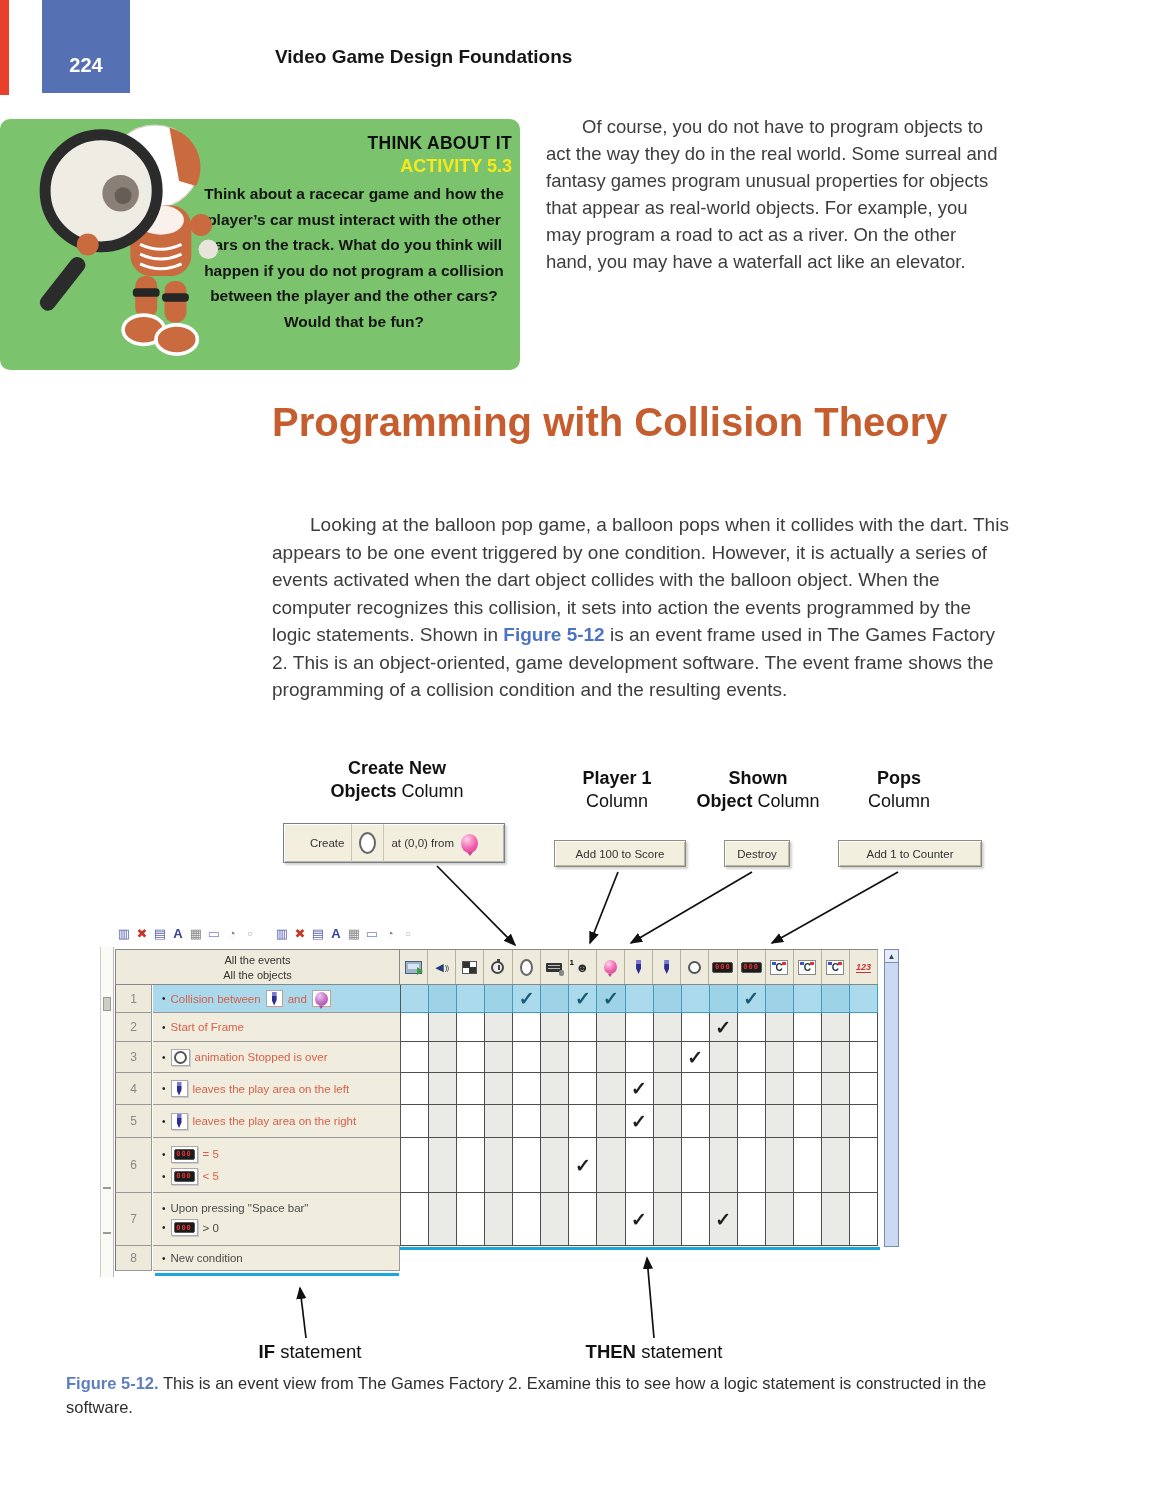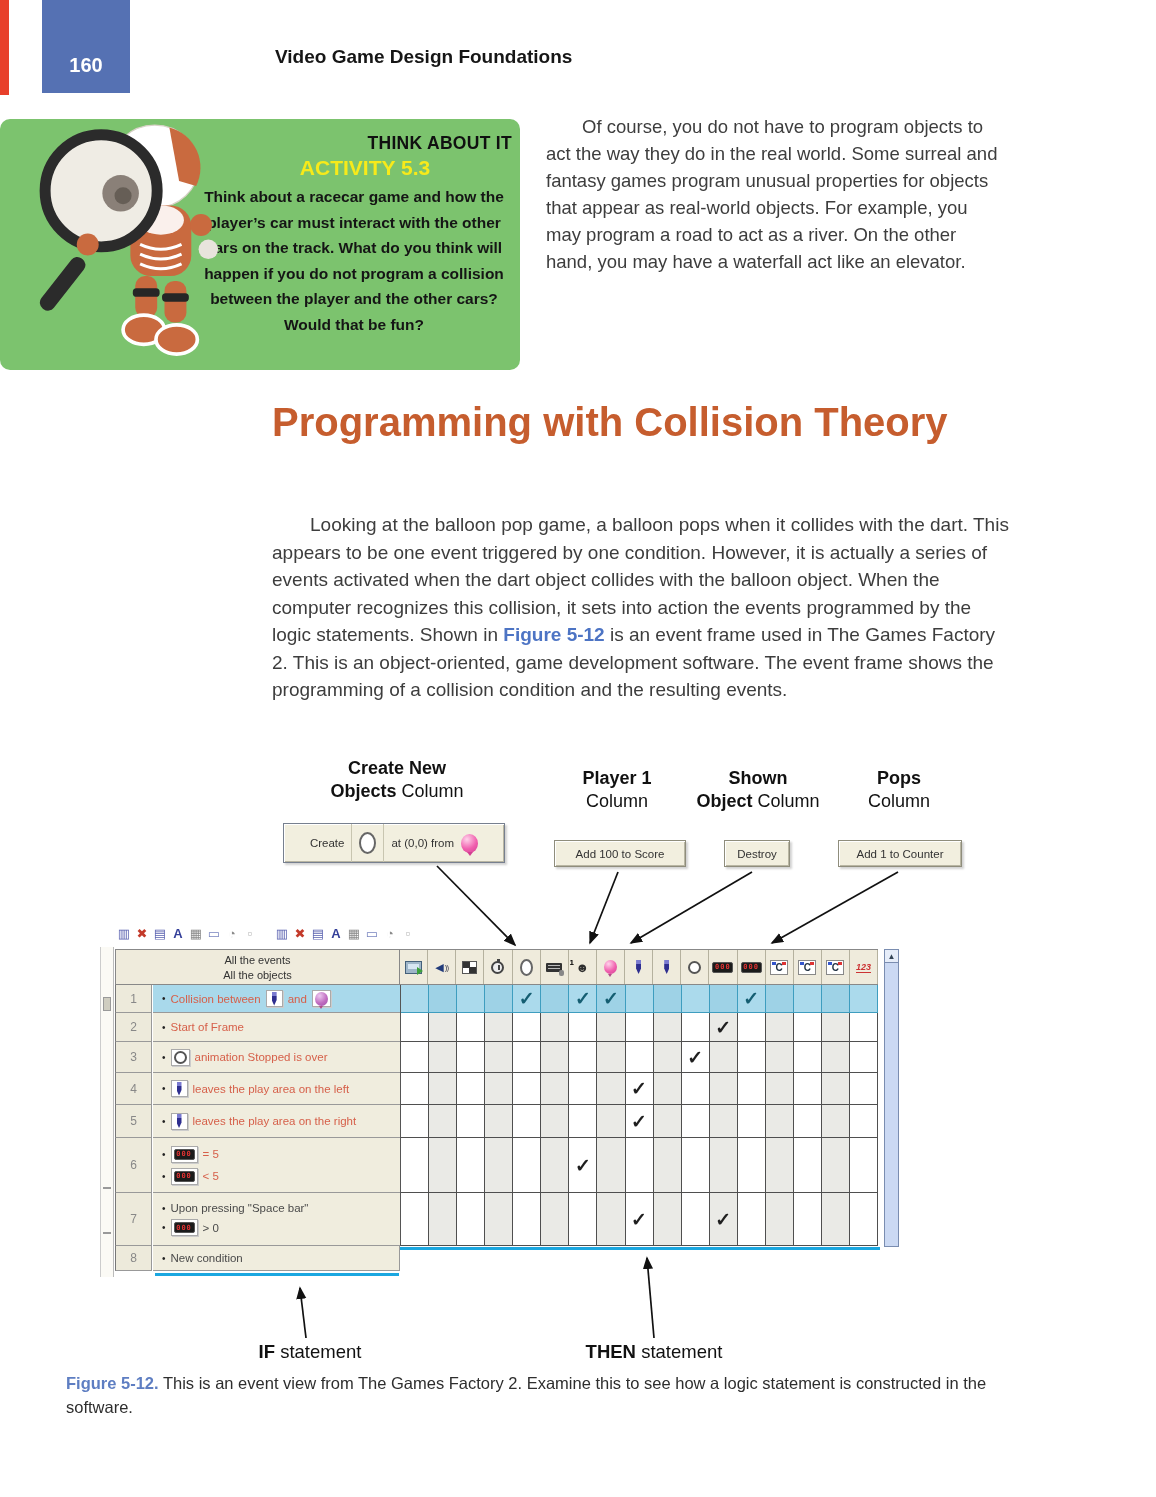--- a/index.html
+++ b/index.html
@@ -12,21 +12,21 @@
   #red-strip{left:0;top:0;width:9px;height:95px;background:#E8402B;}
   #pagenum-box{left:42px;top:0;width:88px;height:93px;background:#5571B3;display:flex;
                align-items:flex-end;justify-content:center;padding-bottom:16px;}
   #pagenum-box span{color:#fff;font-weight:bold;font-size:20px;}
   #header-title{left:275px;top:46px;font-size:19px;font-weight:bold;color:#161616;}
 
   
   #activity-box{left:0;top:119px;width:520px;height:251px;background:#7CC36E;border-radius:10px;}
   #activity-text{position:absolute;left:196px;top:14px;width:316px;text-align:center;}
   #activity-kicker{display:block;text-align:right;margin-left:22px;font-size:17.5px;font-weight:800;color:#101010;letter-spacing:.3px;}
-  #activity-label{display:block;text-align:center;margin-left:22px;font-size:21px;font-weight:800;color:#F7EA1A;margin-top:2px;}
+  #activity-label{display:block;text-align:right;margin-left:22px;font-size:18px;font-weight:800;color:#F7EA1A;margin-top:2px;}
   #activity-body{display:block;margin-top:4px;font-size:15.5px;font-weight:bold;color:#151515;line-height:25.5px;}
   #robot-svg{position:absolute;left:28px;top:108px;}
 
   
   #intro-para{left:546px;top:113px;width:452px;font-size:18.5px;line-height:27px;color:#3d3d3d;text-indent:36px;margin:0;}
 
   
   #section-heading{left:272px;top:398px;width:700px;font-size:40px;line-height:49px;font-weight:bold;color:#C65D2E;margin:0;}
   #section-para{left:272px;top:511px;width:737px;font-size:19px;line-height:27.5px;color:#3d3d3d;text-indent:38px;margin:0;}
   .fig-ref{color:#4D74C4;font-weight:bold;}
@@ -37,21 +37,21 @@
   .stmt-label{position:absolute;transform:translateX(-50%);font-size:18.5px;color:#111;white-space:nowrap;}
   .stmt-label b{font-weight:800;}
 
   
   .btn{position:absolute;background:#F2EFDF;border:1px solid #8f8d7c;
        box-shadow:inset 1px 1px 0 #ffffff,inset -1px -1px 0 #b9b6a3,1.5px 1.5px 2px rgba(0,0,0,.18);
        display:flex;align-items:center;justify-content:center;font-size:11.5px;color:#333;}
   #btn-create{left:283px;top:823px;width:222px;height:40px;gap:7px;border:1px solid #77808f;}
   #btn-add-score{left:554px;top:840px;width:132px;height:27px;}
   #btn-destroy{left:724px;top:840px;width:66px;height:27px;}
-  #btn-add-counter{left:838px;top:840px;width:124px;height:27px;}
+  #btn-add-counter{left:838px;top:840px;width:144px;height:27px;}
   .seg{align-self:stretch;display:flex;align-items:center;padding:0 7px;border-left:1px solid #c8c5b0;border-right:1px solid #c8c5b0;}
   .oval-big{width:17px;height:22px;border:2px solid #666;border-radius:50%;background:#fff;}
   .balloon-big{width:17px;height:19px;border-radius:50%;background:radial-gradient(circle at 35% 28%,#ffd2ea,#F05FAE 55%,#D23E92);position:relative;}
   .balloon-big::after{content:"";position:absolute;left:6px;bottom:-3px;border-left:3px solid transparent;border-right:3px solid transparent;border-top:4px solid #D23E92;}
 
   
   #app{left:100px;top:923px;width:800px;height:362px;font-size:11px;color:#444;}
   #app-toolbar{position:absolute;left:16px;top:0;height:22px;display:flex;align-items:center;gap:2px;}
   .tb-gap{width:12px;}
   .tb-icn{width:16px;text-align:center;font-size:13px;line-height:16px;}
@@ -131,21 +131,21 @@
 
   #arrows{left:0;top:0;width:1156px;height:1497px;pointer-events:none;z-index:50;}
 </style>
 </head>
 <body>
 
 <div id="page" data-interactable="false">
 
   <div class="abs" id="red-strip" data-interactable="false"></div>
   <div class="abs" id="pagenum-box" data-interactable="false">
-    <span data-interactable="false">160</span>
+    <span data-interactable="false">224</span>
   </div>
   <div class="abs" id="header-title" data-interactable="false">Video Game Design Foundations</div>
 
   <div class="abs" id="activity-box" data-interactable="false">
     <div id="activity-text" data-interactable="false">
       <span id="activity-kicker" data-interactable="false">THINK ABOUT IT</span>
       <span id="activity-label" data-interactable="false">ACTIVITY 5.3</span>
       <span id="activity-body" data-interactable="false">Think about a racecar game and how the player’s car must interact with the other cars on the track. What do you think will happen if you do not program a collision between the player and the other cars? Would that be fun?</span>
     </div>
   </div>

